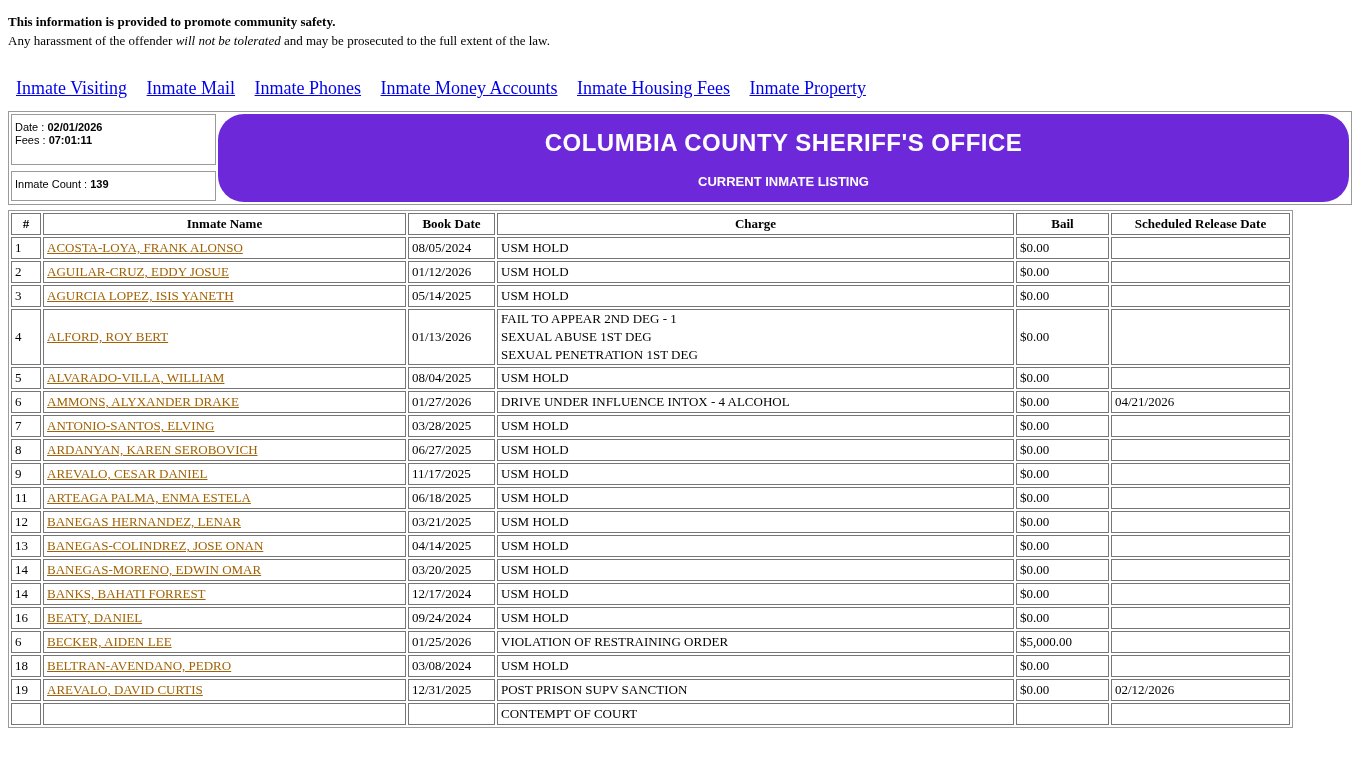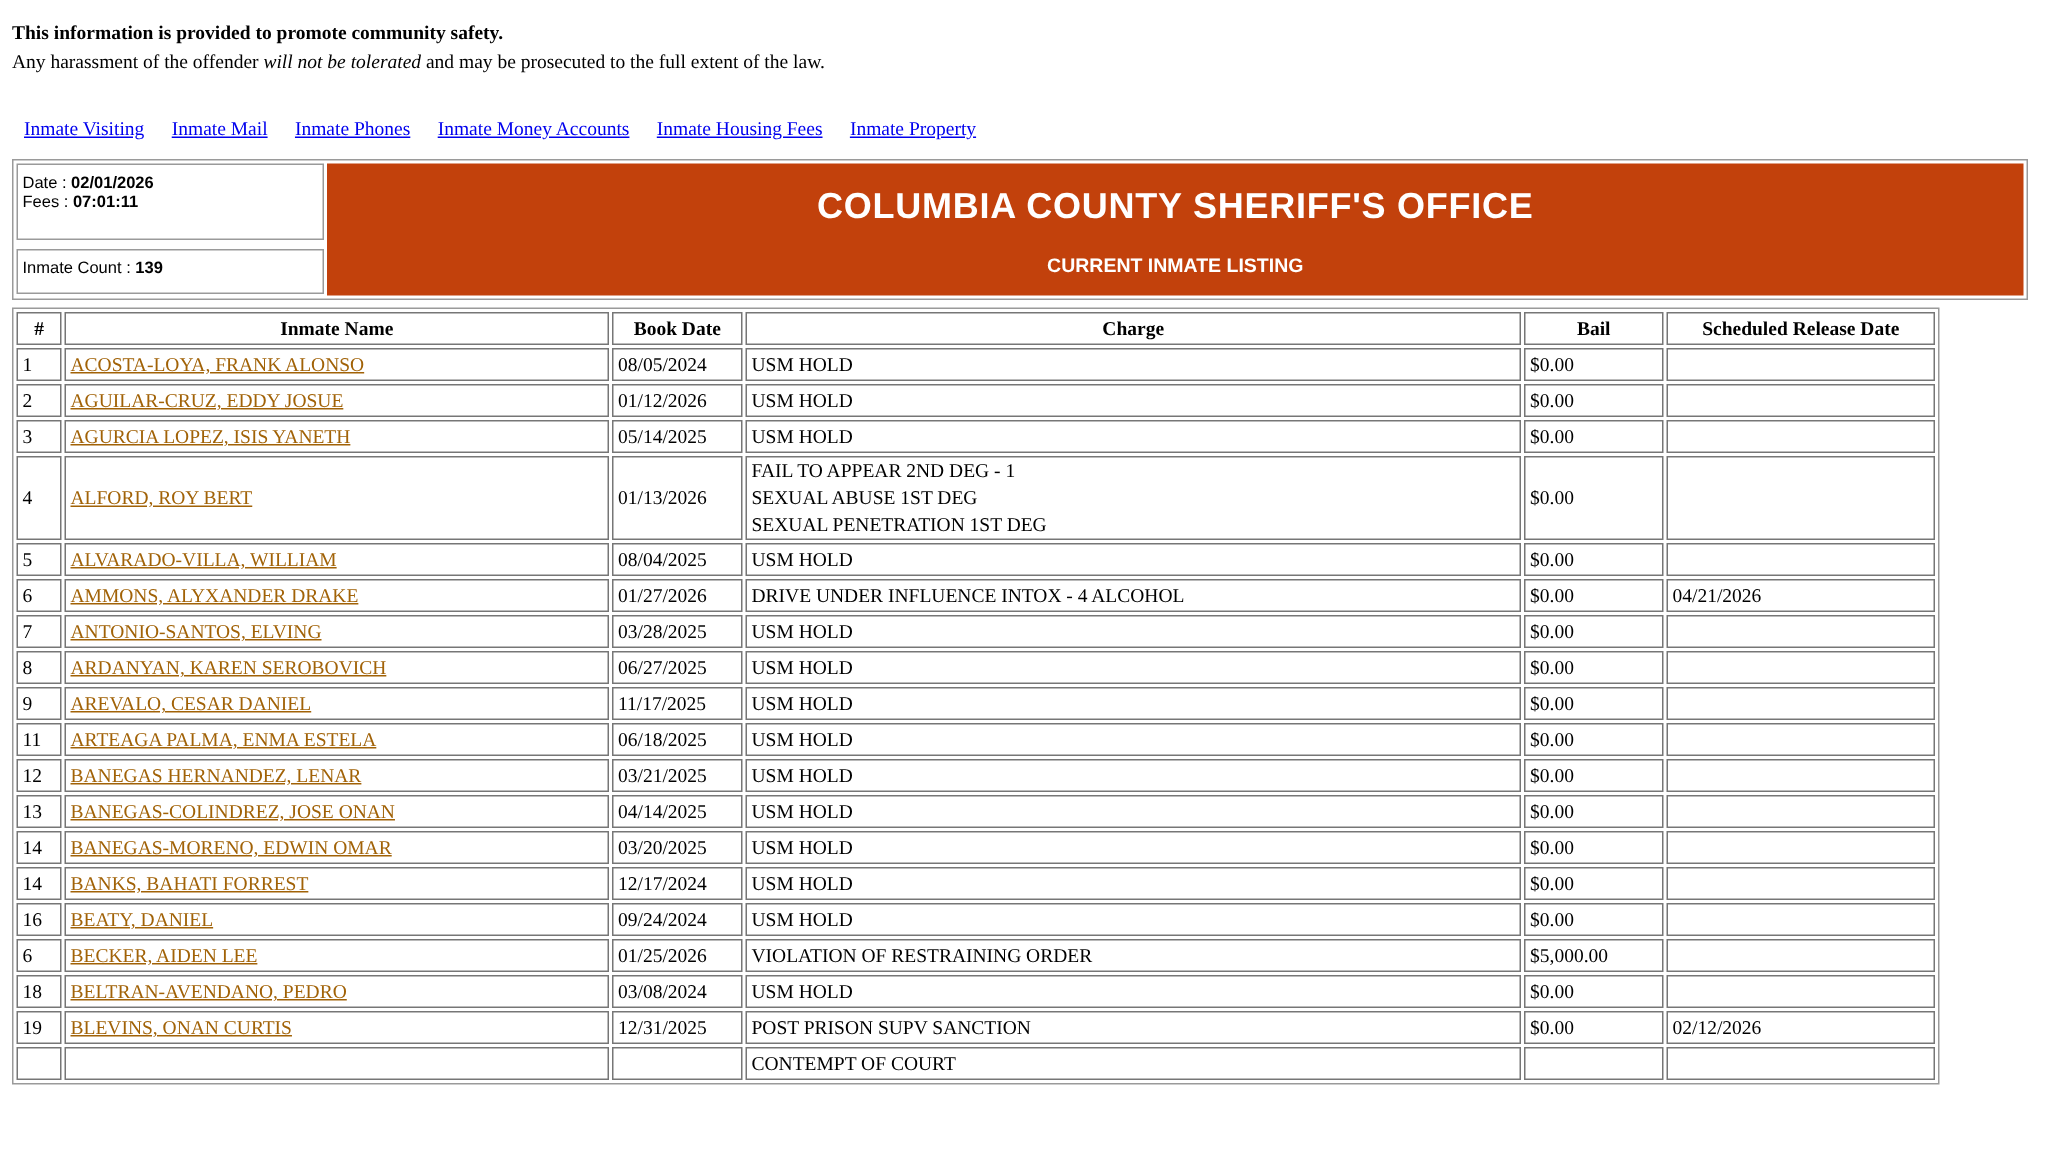--- a/index.html
+++ b/index.html
@@ -14,21 +14,21 @@
   }
   .content { padding: 6px 0 0 8px; }
 
   
   .notice { margin: 6px 0 0; line-height: 19px; }
   .notice b { font-weight: bold; }
   .em-it { font-style: italic; }
   .info { margin: 20px 0 0; line-height: 18px; }
 
   
-  .nav { margin: 28px 0 0; padding-left: 8px; font-size: 13px; }
+  .nav { margin: 28px 0 0; padding-left: 8px; font-size: 18px; }
   .nav a { color: #0000ee; margin-right: 15px; text-decoration: underline; }
 
   
   table.hdr {
     margin-top: 12px;
     width: 1344px;
     border: 1px solid #9a9a9a;
     border-spacing: 2px;
     border-collapse: separate;
   }
@@ -110,21 +110,21 @@
           <tr>
         <td class="hdr-left">
           <div class="box box1">
             <span>Date : </span><b>02/01/2026</b><br>
             <span>Fees : </span><b>07:01:11</b>
           </div>
           <div class="box box2">
             <span>Inmate Count : </span><b>139</b>
           </div>
         </td>
-        <td class="hdr-banner" style="background-color: #c2410c;">
+        <td class="hdr-banner" style="background-color: #6d28d9; border-radius: 26px;">
           <div class="hdr-title">COLUMBIA COUNTY SHERIFF'S OFFICE</div>
           <div class="hdr-sub">CURRENT INMATE LISTING</div>
         </td>
       </tr>
     </tbody>
       </table>
 
     <table class="main">
       <colgroup>
         <col style="width:30px">
@@ -312,21 +312,21 @@
     <td><a href="#">BELTRAN-AVENDANO, PEDRO</a></td>
     <td>03/08/2024</td>
     <td>
               <div class="charge-line">USM HOLD</div>
             </td>
     <td>$0.00</td>
     <td></td>
   </tr>
           <tr>
     <td>19</td>
-    <td><a href="#">BLEVINS, ONAN CURTIS</a></td>
+    <td><a href="#">AREVALO, DAVID CURTIS</a></td>
     <td>12/31/2025</td>
     <td>
               <div class="charge-line">POST PRISON SUPV SANCTION</div>
             </td>
     <td>$0.00</td>
     <td>02/12/2026</td>
   </tr>
           <tr>
     <td></td>
     <td><a href="#"></a></td>

